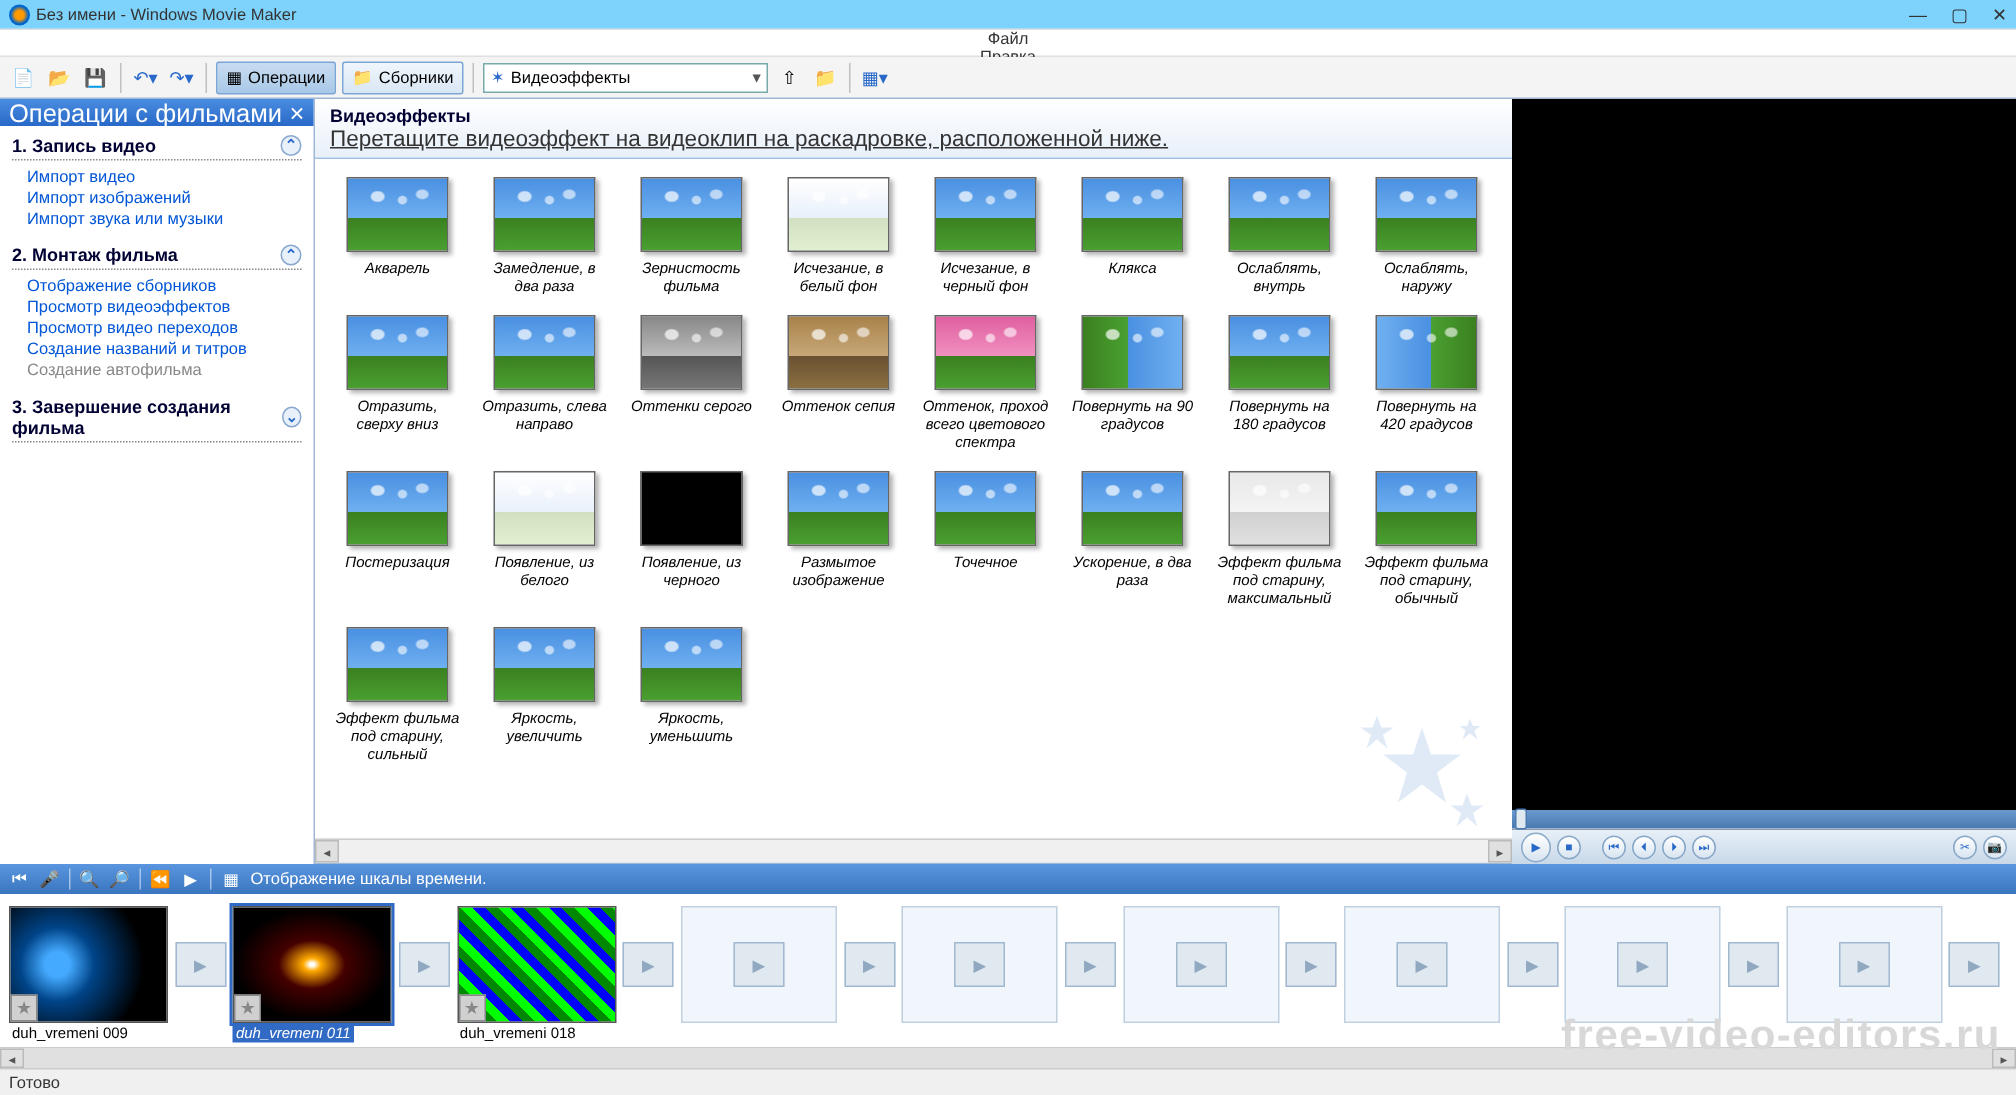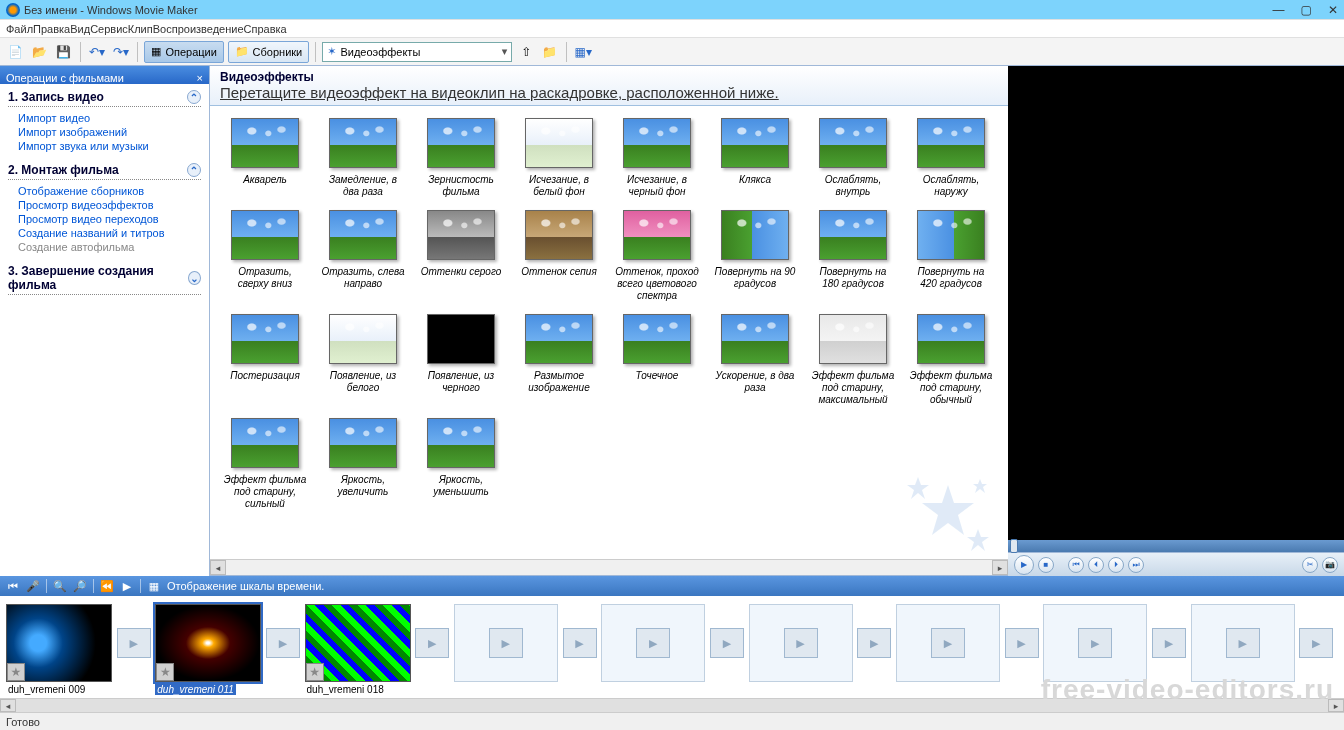--- a/index.html
+++ b/index.html
@@ -2,32 +2,32 @@
 <html><head>
 <meta charset="utf-8">
 <style>
 * { box-sizing: border-box; margin: 0; padding: 0; font-family: Tahoma, Arial, sans-serif; }
 body { width: 1344px; height: 730px; overflow: hidden; background: #fff; font-size: 11px; display: flex; flex-direction: column; }
 .titlebar { height: 20px; background: #7dd3fc; display: flex; align-items: center; padding: 0 6px; border-bottom: 1px solid #e0e0e0; }
 .titlebar .icon { width: 14px; height: 14px; background: radial-gradient(circle,#f90 30%,#06c 60%); border-radius:50%; margin-right:4px;}
 .titlebar .title { font-size: 11px; color: #333; flex: 1; }
 .win-btns { display:flex; gap:16px; font-size:12px; color:#333; }
 .win-btns span{cursor:pointer;}
-.menubar { height: 18px; display:flex; align-items:center; padding: 0 6px; font-size:11px; color:#333; border-bottom:1px solid #e0e0e0;}
+.menubar { height: 18px; display:flex; align-items:center; padding: 0 6px; font-size:11px; color:#333; border-bottom:1px solid #e0e0e0;flex-direction:column;}
 .menubar span{cursor:pointer;}
 .toolbar { height:28px; background:#f4f4f4; border-bottom:1px solid #a0b8d8; display:flex; align-items:center; padding:0 6px; gap:4px;}
 .tbtn{width:20px;height:20px;border:1px solid transparent;border-radius:2px;display:flex;align-items:center;justify-content:center;cursor:pointer;font-size:12px;}
 .tsep{width:1px;height:20px;background:#c0c0c0;margin:0 2px;}
 .tbtn-wide{height:22px;border:1px solid #7aa6d8;border-radius:2px;display:flex;align-items:center;gap:4px;padding:0 6px;cursor:pointer;background:linear-gradient(#f0f6fc,#d8e6f4);font-size:11px;}
 .tbtn-wide.active{background:linear-gradient(#c8dcf0,#a8c8e8);}
 .combo{height:20px;border:1px solid #7aa;background:#fff;display:flex;align-items:center;padding:0 4px;width:190px;font-size:11px;gap:4px;}
 .combo .arrow{margin-left:auto;color:#555;}
 .main{flex:1;display:flex;min-height:0;}
 .taskpane{width:210px;background:#fff;border-right:1px solid #a0b8d8;display:flex;flex-direction:column;position:relative;}
-.taskpane-hdr{height:18px;background:linear-gradient(#4a8de0,#2868c8);color:#fff;font-size:11px;display:flex;align-items:flex-end;padding:0 6px;}
+.taskpane-hdr{height:18px;background:linear-gradient(#4a8de0,#2868c8);color:#fff;font-size:17px;display:flex;align-items:flex-start;padding:0 6px;}
 .taskpane-hdr .close{margin-left:auto;cursor:pointer;}
 .tasksec{padding:4px 8px;}
 .tasksec-h{display:flex;align-items:center;font-weight:bold;color:#003;border-bottom:1px dotted #888;padding:2px 0;margin-bottom:4px;font-size:12px;}
 .tasksec-h .chev{margin-left:auto;width:14px;height:14px;border:1px solid #88a8d0;border-radius:50%;background:#e8f0fa;display:flex;align-items:center;justify-content:center;color:#2868c8;font-size:10px;cursor:pointer;}
 .tasklink{color:#0056d6;font-size:11px;padding:1px 0 1px 10px;cursor:pointer;}
 .tasklink.dim{color:#888;}
 .content{flex:1;display:flex;min-height:0;}
 .effects{flex:1;display:flex;flex-direction:column;border-bottom:1px solid #a0b8d8;position:relative;background:#fff;min-width:0;}
 .effects-hdr{padding:4px 10px;background:linear-gradient(#fff,#e8f0fa);border-bottom:1px solid #a0c0e0;}
 .effects-hdr .t{font-weight:bold;color:#003;font-size:12px;}

